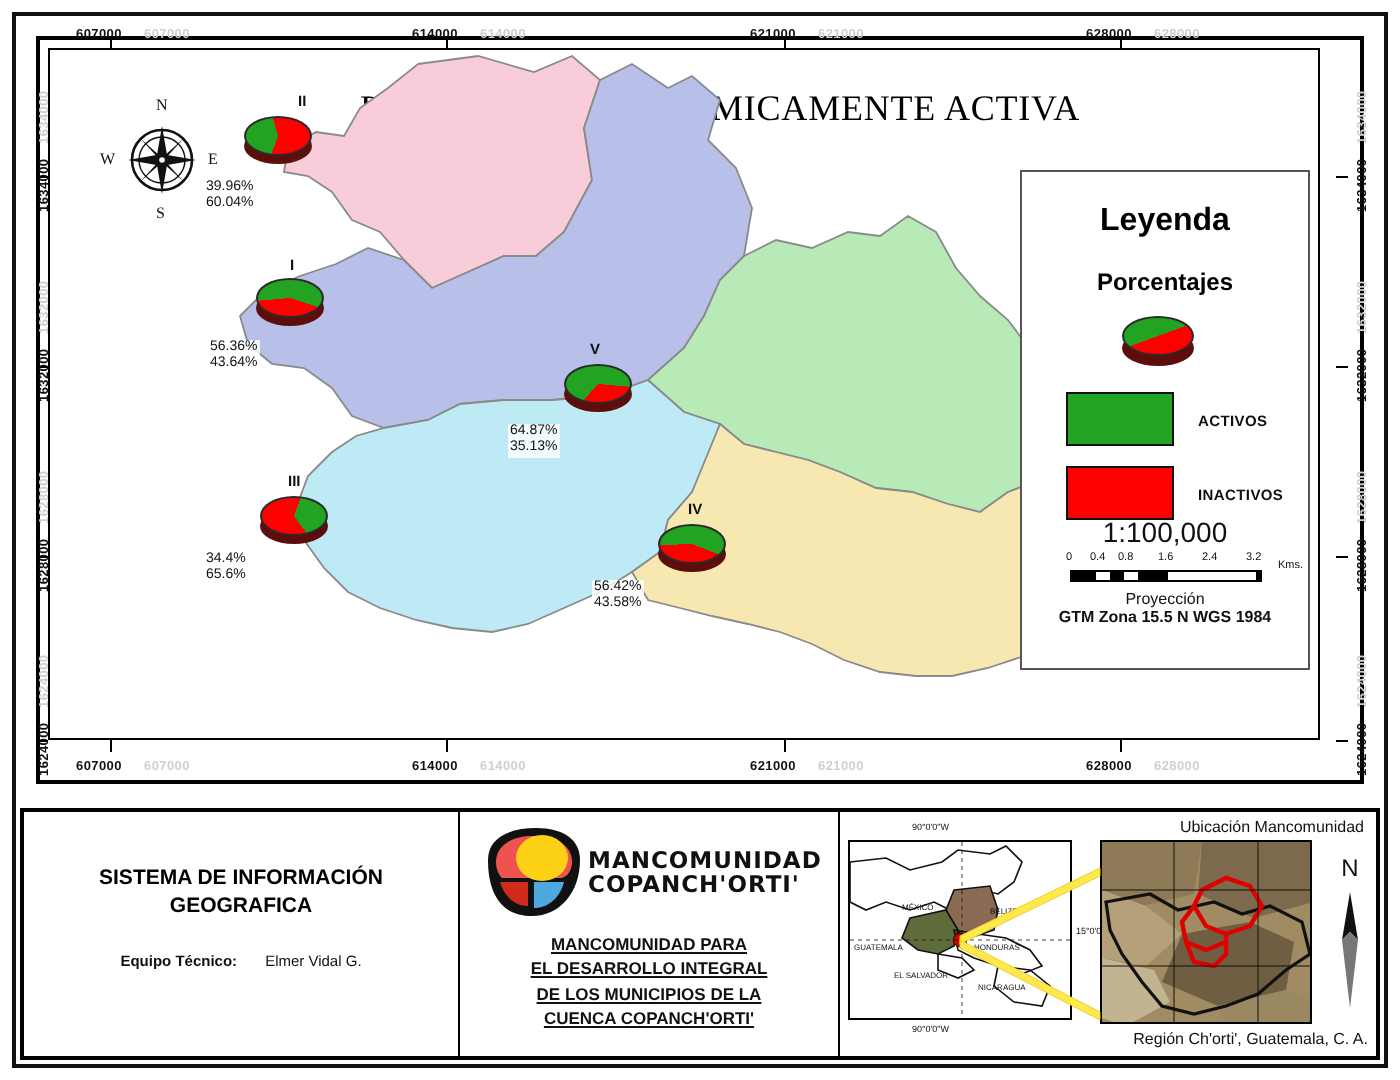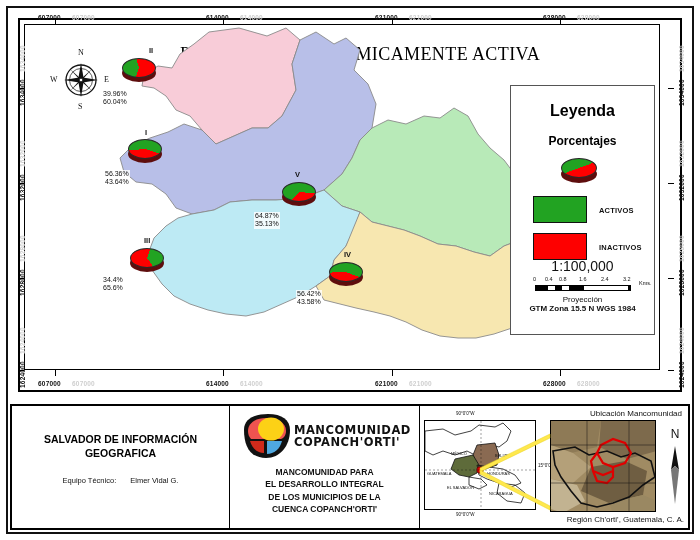--- a/index.html
+++ b/index.html
@@ -79,28 +79,28 @@
           display:flex;}
   .bcell{border-right:1.5px solid #000;box-sizing:border-box;position:relative;height:100%;}
   .bcell:last-child{border-right:none;}
   #cell-sig{width:218px;}
   #cell-logo{width:190px;}
   #cell-loc{flex:1;}
 
   #sig-t1{position:absolute;left:0;right:0;top:26px;text-align:center;
           font-size:10.5px;font-weight:bold;color:#000;line-height:1.35;}
   #sig-t2{position:absolute;left:0;right:0;top:70px;text-align:center;font-size:7.5px;color:#111;}
-  #sig-t2 b{font-weight:normal;}
+  #sig-t2 b{font-weight:bold;}
   #sig-t2 .nm{margin-left:14px;}
 
   #logo-mark{position:absolute;left:10px;top:8px;width:52px;height:45px;}
   #logo-word{position:absolute;left:64px;top:18px;font-size:11.5px;font-weight:bold;
              color:#111;letter-spacing:.5px;line-height:1.05;font-family:"DejaVu Sans",sans-serif;}
   #logo-sub{position:absolute;left:0;right:0;top:60px;text-align:center;font-size:8.5px;
-            font-weight:bold;color:#111;line-height:1.45;}
+            font-weight:bold;color:#111;line-height:1.45;text-decoration:underline;}
 
   
   #loc-title{position:absolute;right:6px;top:3px;font-size:8px;color:#111;padding-left:15px;}
   #loc-foot{position:absolute;right:4px;bottom:4px;font-size:8px;color:#111;}
   #cam-map{position:absolute;left:4px;top:14px;width:112px;height:90px;
            border:1px solid #000;box-sizing:border-box;background:#fff;overflow:hidden;}
   #sat-map{position:absolute;left:130px;top:14px;width:106px;height:92px;
            border:1px solid #000;box-sizing:border-box;overflow:hidden;background:#8d7355;}
   #north-arrow{position:absolute;left:243px;top:18px;width:24px;height:84px;}
   .geo-lbl{position:absolute;font-size:4.5px;color:#111;white-space:nowrap;}
@@ -314,21 +314,21 @@
         <div id="proj1">Proyección</div>
         <div id="proj2">GTM Zona 15.5 N WGS 1984</div>
       </div>
     </div>
   </div>
 
   <div id="bottom">
 
     <div class="bcell" id="cell-sig">
       <div id="sig-t1">
-        <span>SALVADOR DE INFORMACIÓN</span><br>
+        <span>SISTEMA DE INFORMACIÓN</span><br>
         <span>GEOGRAFICA</span>
       </div>
       <div id="sig-t2">
         <b>Equipo Técnico:</b><span class="nm">Elmer Vidal G.</span>
       </div>
     </div>
 
     <div class="bcell" id="cell-logo">
       <div id="logo-mark">
         <svg width="52" height="45" viewBox="0 0 52 45">

